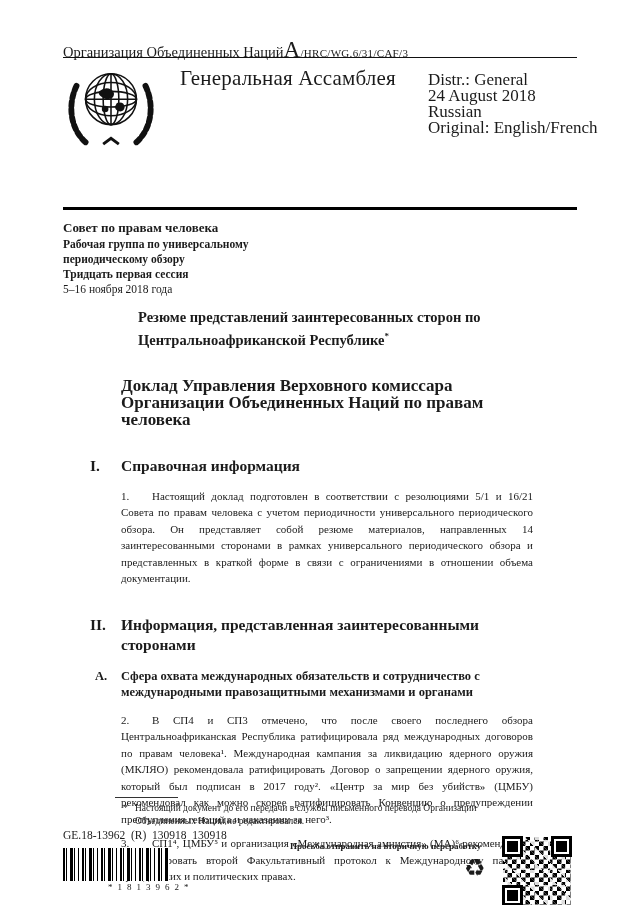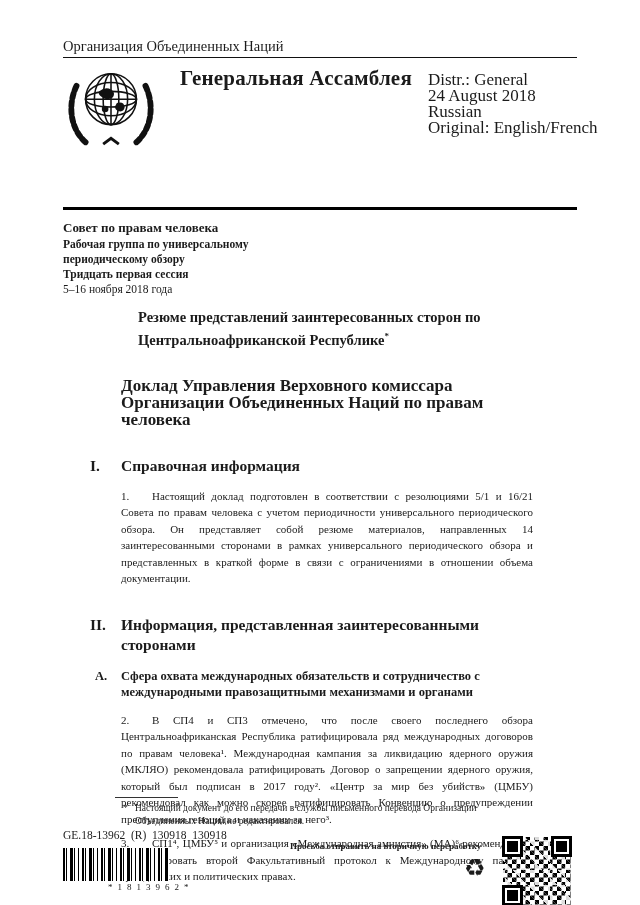--- a/index.html
+++ b/index.html
@@ -11,21 +11,21 @@
     font-family:"Liberation Serif", serif;
     color:#1b1b1b;
   }
   
   .hdr-row1{position:absolute;left:63px;right:63px;top:38px;display:flex;justify-content:flex-start;align-items:flex-end;}
   .org-name{font-size:14.5px;}
   .doc-symbol{font-size:11px;letter-spacing:.3px;white-space:nowrap;}
   .doc-symbol .big-a{font-size:23px;line-height:1;}
   .rule-thin{position:absolute;left:63px;right:63px;top:57px;height:1px;background:#111;}
   .emblem{position:absolute;left:62px;top:62px;width:98px;height:90px;}
-  .assembly{position:absolute;left:180px;top:66px;font-size:21px;font-weight:bold;letter-spacing:.2px;text-align:right;}
+  .assembly{position:absolute;left:180px;top:66px;font-size:21px;font-weight:normal;letter-spacing:.2px;text-align:right;}
   .distr-block{position:absolute;left:428px;top:72px;font-size:17px;line-height:16px;}
   .rule-thick{position:absolute;left:63px;right:63px;top:207px;height:3px;background:#000;}
 
   
   .session{position:absolute;left:63px;top:219px;font-size:11.5px;line-height:15px;}
   .session .b{font-weight:bold;}
   .session .council{font-size:13px;line-height:18px;}
 
   
   .content{position:absolute;left:63px;top:308px;width:475px;}
@@ -72,20 +72,21 @@
   .finder::after{content:"";position:absolute;inset:2px;background:#000;}
   .finder.tl{left:-1px;top:-1px}.finder.tr{right:-1px;top:-1px}.finder.bl{left:-1px;bottom:-1px}
 </style>
 </head>
 <body>
 
 <div class="page">
 
   <div class="hdr-row1">
     <span class="org-name">Организация Объединенных Наций</span>
+    <span class="doc-symbol"><span class="big-a">A</span><span>/HRC/WG.6/31/CAF/3</span></span>
   </div>
   <div class="rule-thin"></div>
 
   <div class="emblem">
     <svg viewBox="0 0 100 92" width="98" height="90">
       <g fill="none" stroke="#111" stroke-width="1.6">
         <circle cx="50" cy="38" r="26"></circle>
         <ellipse cx="50" cy="38" rx="17" ry="26"></ellipse>
         <ellipse cx="50" cy="38" rx="8" ry="26"></ellipse>
         <ellipse cx="50" cy="38" rx="26" ry="17"></ellipse>

